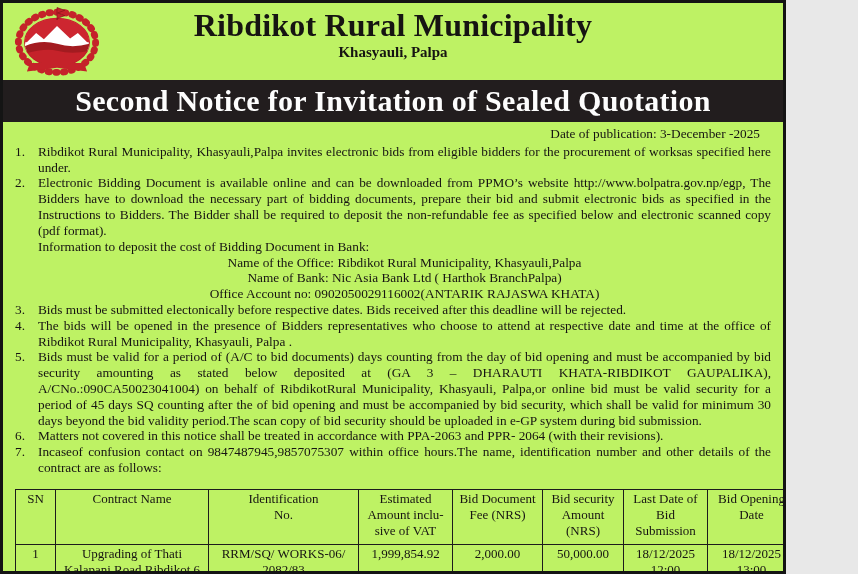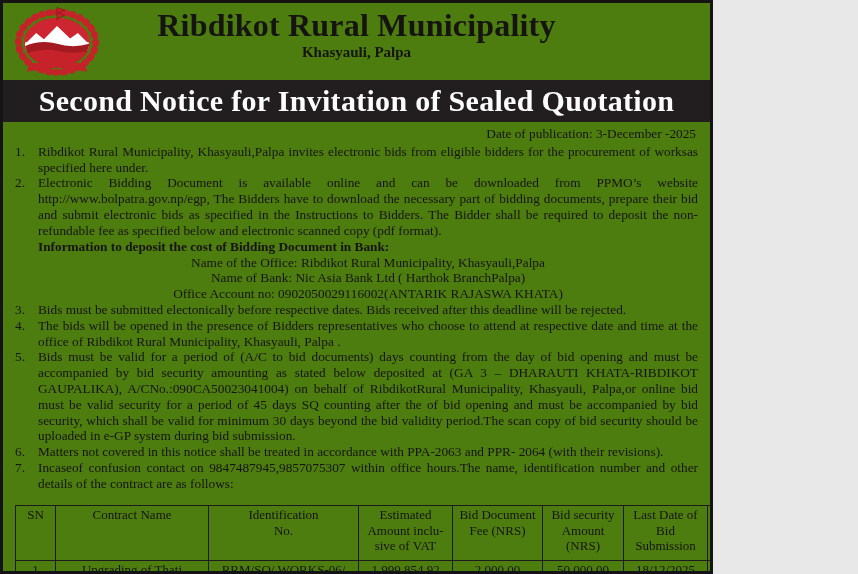--- a/index.html
+++ b/index.html
@@ -1,44 +1,44 @@
 <!DOCTYPE html>
 <html><head>
 <meta charset="utf-8">
 <style>
   html,body{margin:0;padding:0;background:#e8e8e8;}
   .page{
     position:relative;
-    width:713px;height:574px;
+    width:786px;height:574px;
     box-sizing:border-box;
-    background:#4d7c0f;
+    background:#bef264;
     border:3px solid #141414;
     font-family:"Liberation Serif","DejaVu Serif",serif;
     color:#161412;
     overflow:hidden;
   }
   
   .header{position:relative;height:77px;}
   .logo{position:absolute;left:10px;top:3px;width:88px;height:71px;}
   .htext{text-align:center;padding-top:5px;}
   .title{font-size:32px;font-weight:bold;line-height:1.1;letter-spacing:.2px;}
   .subtitle{font-size:15px;font-weight:bold;line-height:1.2;}
   
   .banner{
     height:42px;background:#221d1e;color:#fdfdfd;
     font-size:30px;font-weight:bold;text-align:center;line-height:42px;
     letter-spacing:.3px;
   }
   
   .body{padding:3px 12px 0 12px;font-size:13.3px;line-height:1.19;}
-  .dateline{text-align:right;margin:1px 2px 2px 0;}
+  .dateline{text-align:right;margin:1px 11px 2px 0;}
   .item{display:flex;margin:0;}
   .num{width:23px;flex:0 0 23px;}
   .txt{flex:1;text-align:justify;}
-  .bank-bold{font-weight:bold;text-align:left;}
+  .bank-bold{font-weight:normal;text-align:left;}
   .bank-line{text-align:center;}
   
   table{width:100%;border-collapse:collapse;margin-top:13px;table-layout:fixed;}
   th,td{
     border:1.6px solid #1c1c1c;
     font-weight:normal;
     text-align:center;vertical-align:top;
     padding:1px 3px;font-size:13px;line-height:1.22;
     white-space:pre-line;overflow:hidden;
   }

